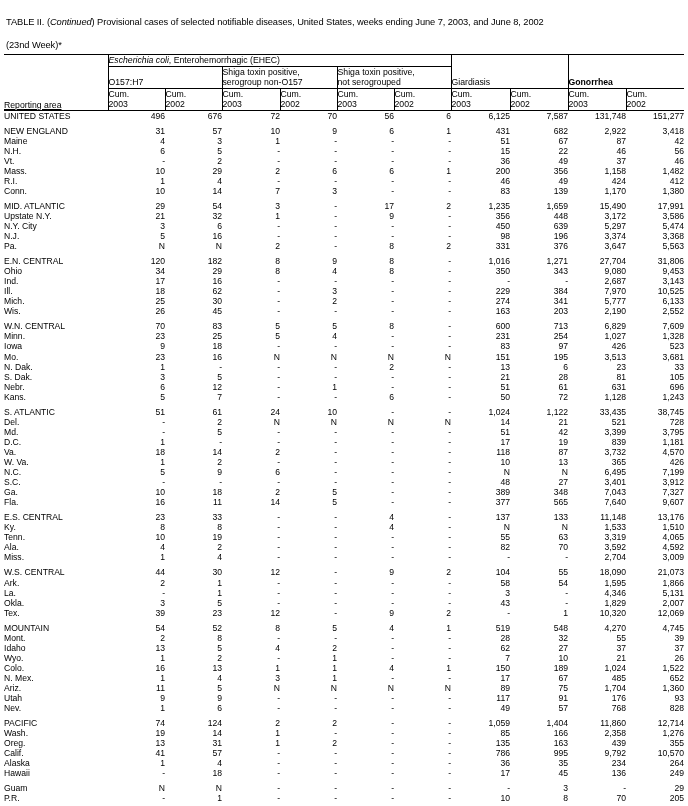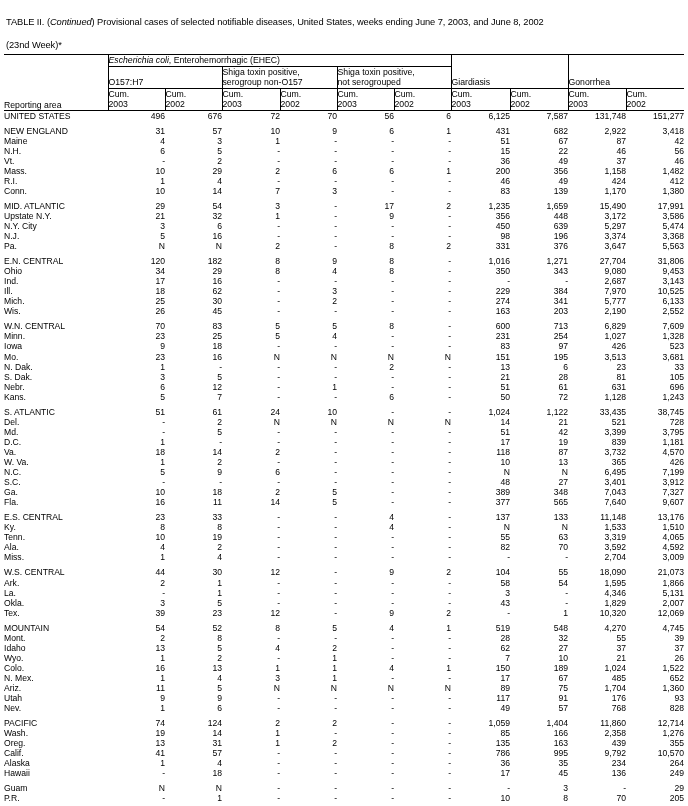--- a/index.html
+++ b/index.html
@@ -49,20 +49,21 @@
   .hdr {
     text-align: left;
     font-size: 8.7px;
     line-height: 10.5px;
     padding: 1px 2px;
   }
   .hdr-left {
     text-align: left;
     font-size: 8.7px;
     padding: 1px 2px 1px 4px;
+    text-decoration: underline;
   }
   .bt { border-top: 1.4px solid #000; }
   .bb { border-bottom: 1.4px solid #000; }
   .bl { border-left: 1.4px solid #000; }
   .br { border-right: 1.4px solid #000; }
 
   
   td.area {
     text-align: left;
     padding-left: 4px;
@@ -106,21 +107,21 @@
         <col style="width:58px">
       <col style="width:58px">
         <col style="width:58px">
     </colgroup>
     <thead>
 
       <tr>
         <td class="bt"></td>
         <td class="bt bl br hdr" colspan="6"><i>Escherichia coli</i><span>, Enterohemorrhagic (EHEC)</span></td>
         <td class="bt br hdr" colspan="2" rowspan="2" style="vertical-align:bottom;">Giardiasis</td>
-        <td class="bt hdr" colspan="2" rowspan="2" style="vertical-align:bottom;">Gonorrhea</td>
+        <td class="bt hdr" colspan="2" rowspan="2" style="vertical-align:bottom;font-weight:bold;">Gonorrhea</td>
       </tr>
 
       <tr>
         <td></td>
         <td class="bt bl br hdr" colspan="2">
           <div style="height:10.5px">&nbsp;</div>
           <div>O157:H7</div>
         </td>
         <td class="bt br hdr" colspan="2">
           <div>Shiga toxin positive,</div>

